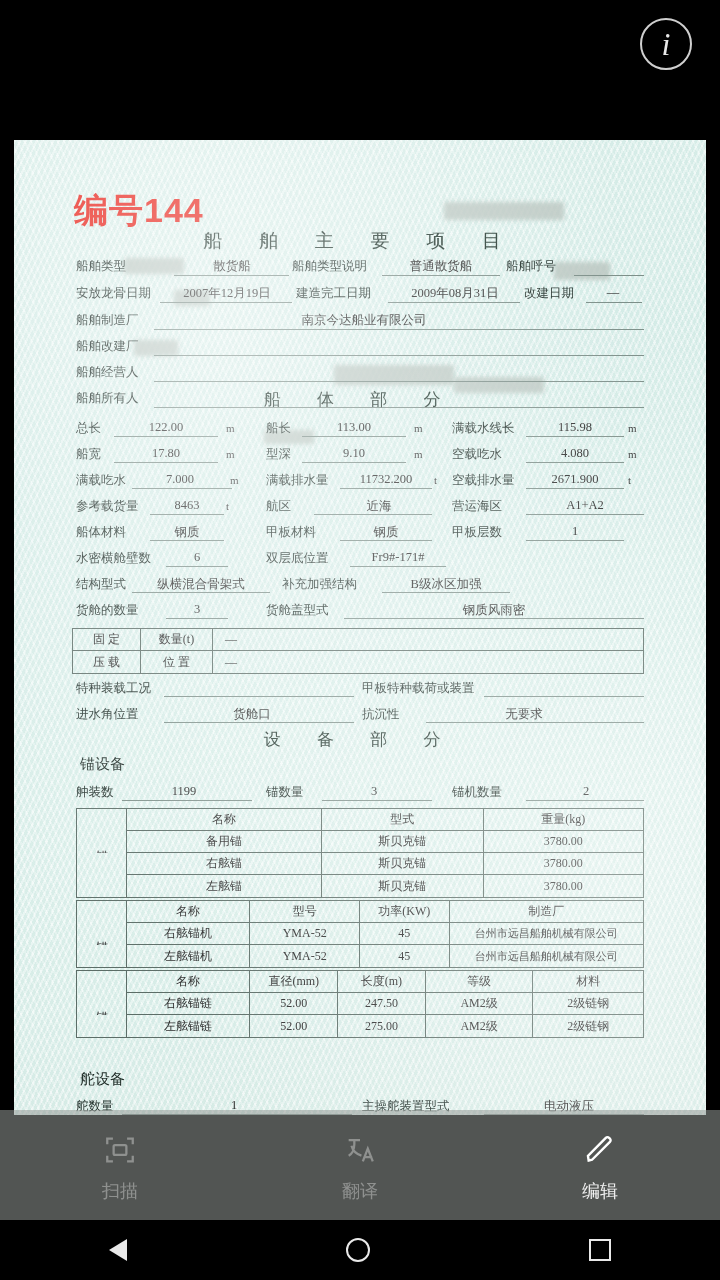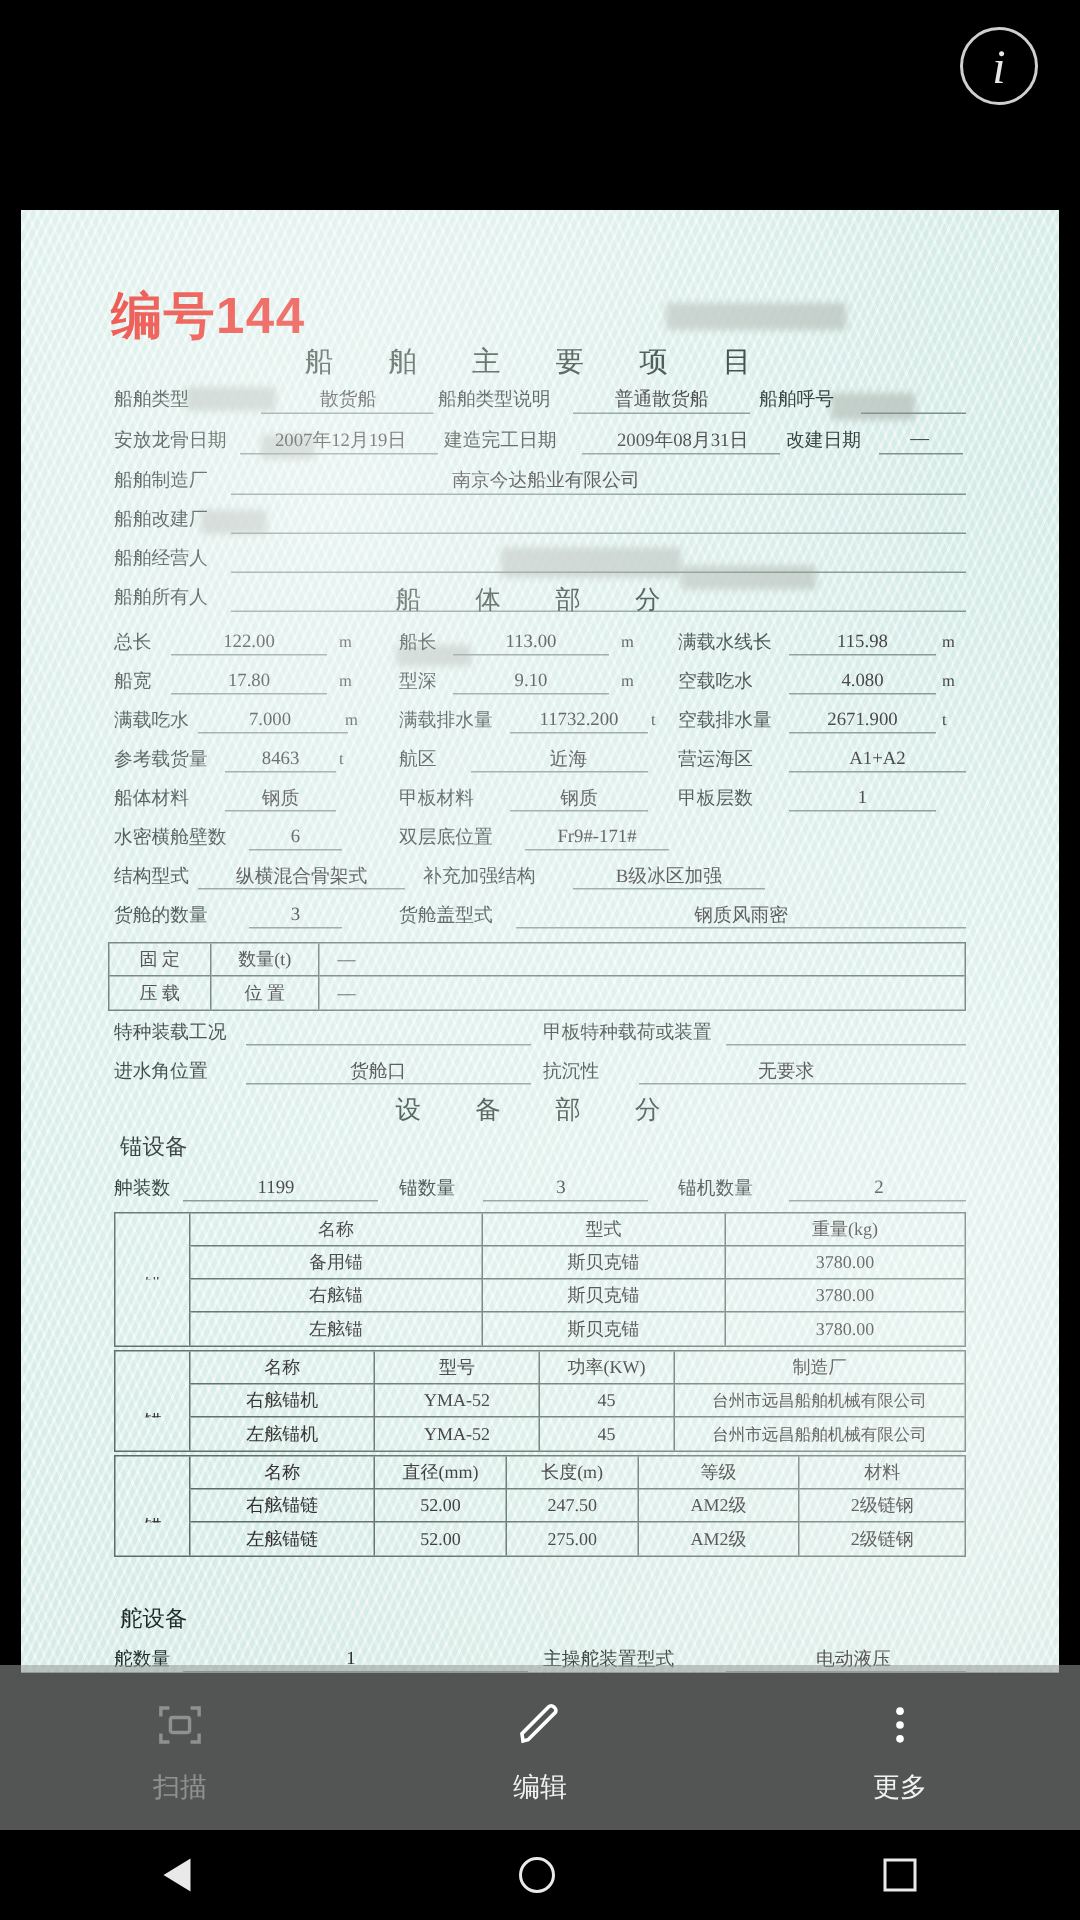--- a/index.html
+++ b/index.html
@@ -365,40 +365,39 @@
       <div class="ic">
         <svg width="34" height="34" viewBox="0 0 24 24" fill="none" stroke="#f2f2f2" stroke-width="1.6">
           <path d="M3 8V4h4M21 8V4h-4M3 16v4h4M21 16v4h-4"></path>
           <rect x="7.5" y="8.5" width="9" height="7" rx="1"></rect>
         </svg>
       </div>
       <div class="tx">扫描</div>
     </div>
 
 
+    <div class="tb-item faded">
+      <div class="ic">
+        <svg width="34" height="34" viewBox="0 0 24 24" fill="none" stroke="#f2f2f2" stroke-width="1.6">
+          <path d="M4 5h8M8 5v3c0 4-2 7-4 8M6 9c1 4 4 6 7 7"></path>
+          <path d="M14 20l3.5-9 3.5 9M15.4 17h5.2"></path>
+        </svg>
+      </div>
+      <div class="tx">翻译</div>
+    </div>
 
     <div class="tb-item">
       <div class="ic">
         <svg width="34" height="34" viewBox="0 0 24 24" fill="none" stroke="#ffffff" stroke-width="1.7">
           <path d="M4 19.5l2.4-.6L19 6.3a1.6 1.6 0 0 0 0-2.3l-.6-.6a1.6 1.6 0 0 0-2.3 0L3.5 16.1z"></path>
         </svg>
       </div>
       <div class="tx">编辑</div>
     </div>
 
-    <div class="tb-item">
-      <div class="ic">
-        <svg width="34" height="34" viewBox="0 0 24 24" fill="#ffffff">
-          <circle cx="12" cy="5.5" r="1.8"></circle>
-            <circle cx="12" cy="12" r="1.8"></circle>
-            <circle cx="12" cy="18.5" r="1.8"></circle>
-        </svg>
-      </div>
-      <div class="tx">更多</div>
-    </div>
   </div>
 
   <div id="navbar">
     <div class="nav-tri"></div>
     <div class="nav-cir"></div>
     <div class="nav-sq"></div>
   </div>
 
 </div>
 

